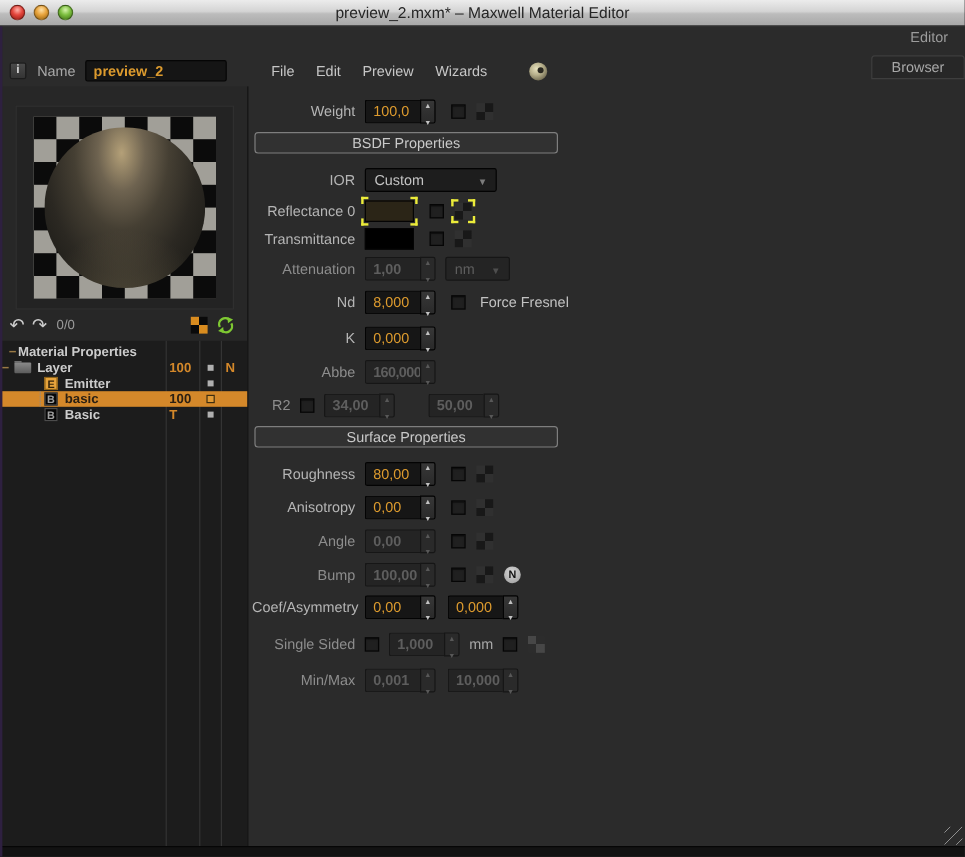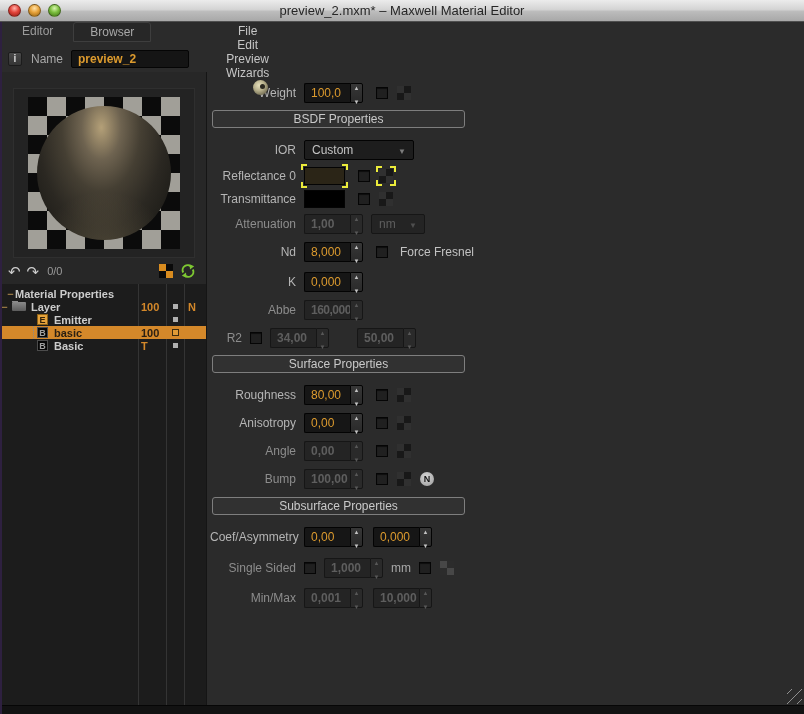--- a/index.html
+++ b/index.html
@@ -15,31 +15,31 @@
   .light.yellow { background:radial-gradient(circle at 50% 30%, #ffe2a8 0%, #e8a33b 45%, #8f5f10 100%); }
   .light.green { background:radial-gradient(circle at 50% 30%, #d8f5ae 0%, #7cbf3f 45%, #3e6e14 100%); }
 
   
   .app { position:relative; height:692px; background:#2b2b2b; }
   .left-edge { position:absolute; left:0; top:0; bottom:0; width:2px; background:#2e2040; z-index:5; }
   .bottom-strip { position:absolute; left:0; right:0; bottom:0; height:9px; background:#121212; border-top:1px solid #060606; z-index:4; }
   .grip { position:absolute; right:2px; bottom:10px; width:15px; height:15px; background:repeating-linear-gradient(135deg, transparent 0 3px, #8f8f8f 3px 4px, transparent 4px 7px); z-index:6; }
 
   
-  .tabbar { height:24px; display:flex; align-items:flex-start; padding-left:8px; gap:6px; }
+  .tabbar { height:24px; display:flex; align-items:flex-end; padding-left:8px; gap:6px;flex-direction:column; }
   .tab { color:#9c9c9c; padding:2px 14px; }
   .tab.unselected { background:#272727; border:1px solid #3e3e3e; border-radius:3px 3px 0 0; color:#a8a8a8; padding:2px 16px; }
 
   
   .toprow { height:26px; display:flex; align-items:center; }
   .toprow .left-part { width:207px; display:flex; align-items:center; padding-left:8px; flex:none; }
   .info-btn { width:14px; height:14px; background:linear-gradient(#4a4a4a,#343434); border:1px solid #1c1c1c; border-radius:2px; color:#dadada; font-size:10px; font-weight:bold; text-align:center; line-height:12px; }
   .name-lbl { color:#a8a8a8; margin-left:9px; }
   .name-input { margin-left:8px; width:118px; height:18px; background:#151515; border:1px solid #050505; border-radius:2px; color:#dd9b2e; font-weight:bold; padding:0 6px; display:flex; align-items:center; }
-  .menus { display:flex; align-items:center; margin-left:10px; gap:0;flex-direction:column; }
+  .menus { display:flex; align-items:center; margin-left:10px; gap:0; }
   .menu-item { color:#c6c6c6; padding:0 9px; }
   .sphere-icon { width:15px; height:15px; border-radius:50%; margin-left:26px; background:radial-gradient(circle at 40% 35%, #e6e0bc 0%, #b7b08c 40%, #6e684f 80%, #43402f 100%); position:relative; }
   .sphere-icon::after { content:""; position:absolute; left:7px; top:4px; width:5px; height:5px; border-radius:50%; background:#2a2820; }
 
   
   .main { display:flex; height:633px; }
   .leftpane { width:207px; flex:none; background:#272727; border-right:1px solid #151515; display:flex; flex-direction:column; }
 
   .preview-frame { margin:16px 11px 0 13px; height:170px; background:#232323; border:1px solid #2f2f2f; display:flex; align-items:center; justify-content:center; }
   .checker { width:152px; height:152px; background:conic-gradient(#a19f98 0 25%, #0b0b0b 0 50%, #a19f98 0 75%, #0b0b0b 0); background-size:38px 38px; display:flex; align-items:center; justify-content:center; }
@@ -417,21 +417,20 @@
           <div class="nb-spin">
               <span class="spin-up"></span>
               <span class="spin-dn"></span>
             </div>
         </div>
         <div class="chk"></div>
         <div class="tex"></div>
         <div class="ncircle">N</div>
       </div>
 
-      <div class="phead" style="margin-top:8px">Subsurface Properties</div>
 
 
       <div class="prow">
         <div class="plbl">Coef/Asymmetry</div>
         <div class="numbox">
           <div class="nb-val">0,00</div>
           <div class="nb-spin">
               <span class="spin-up"></span>
               <span class="spin-dn"></span>
             </div>

